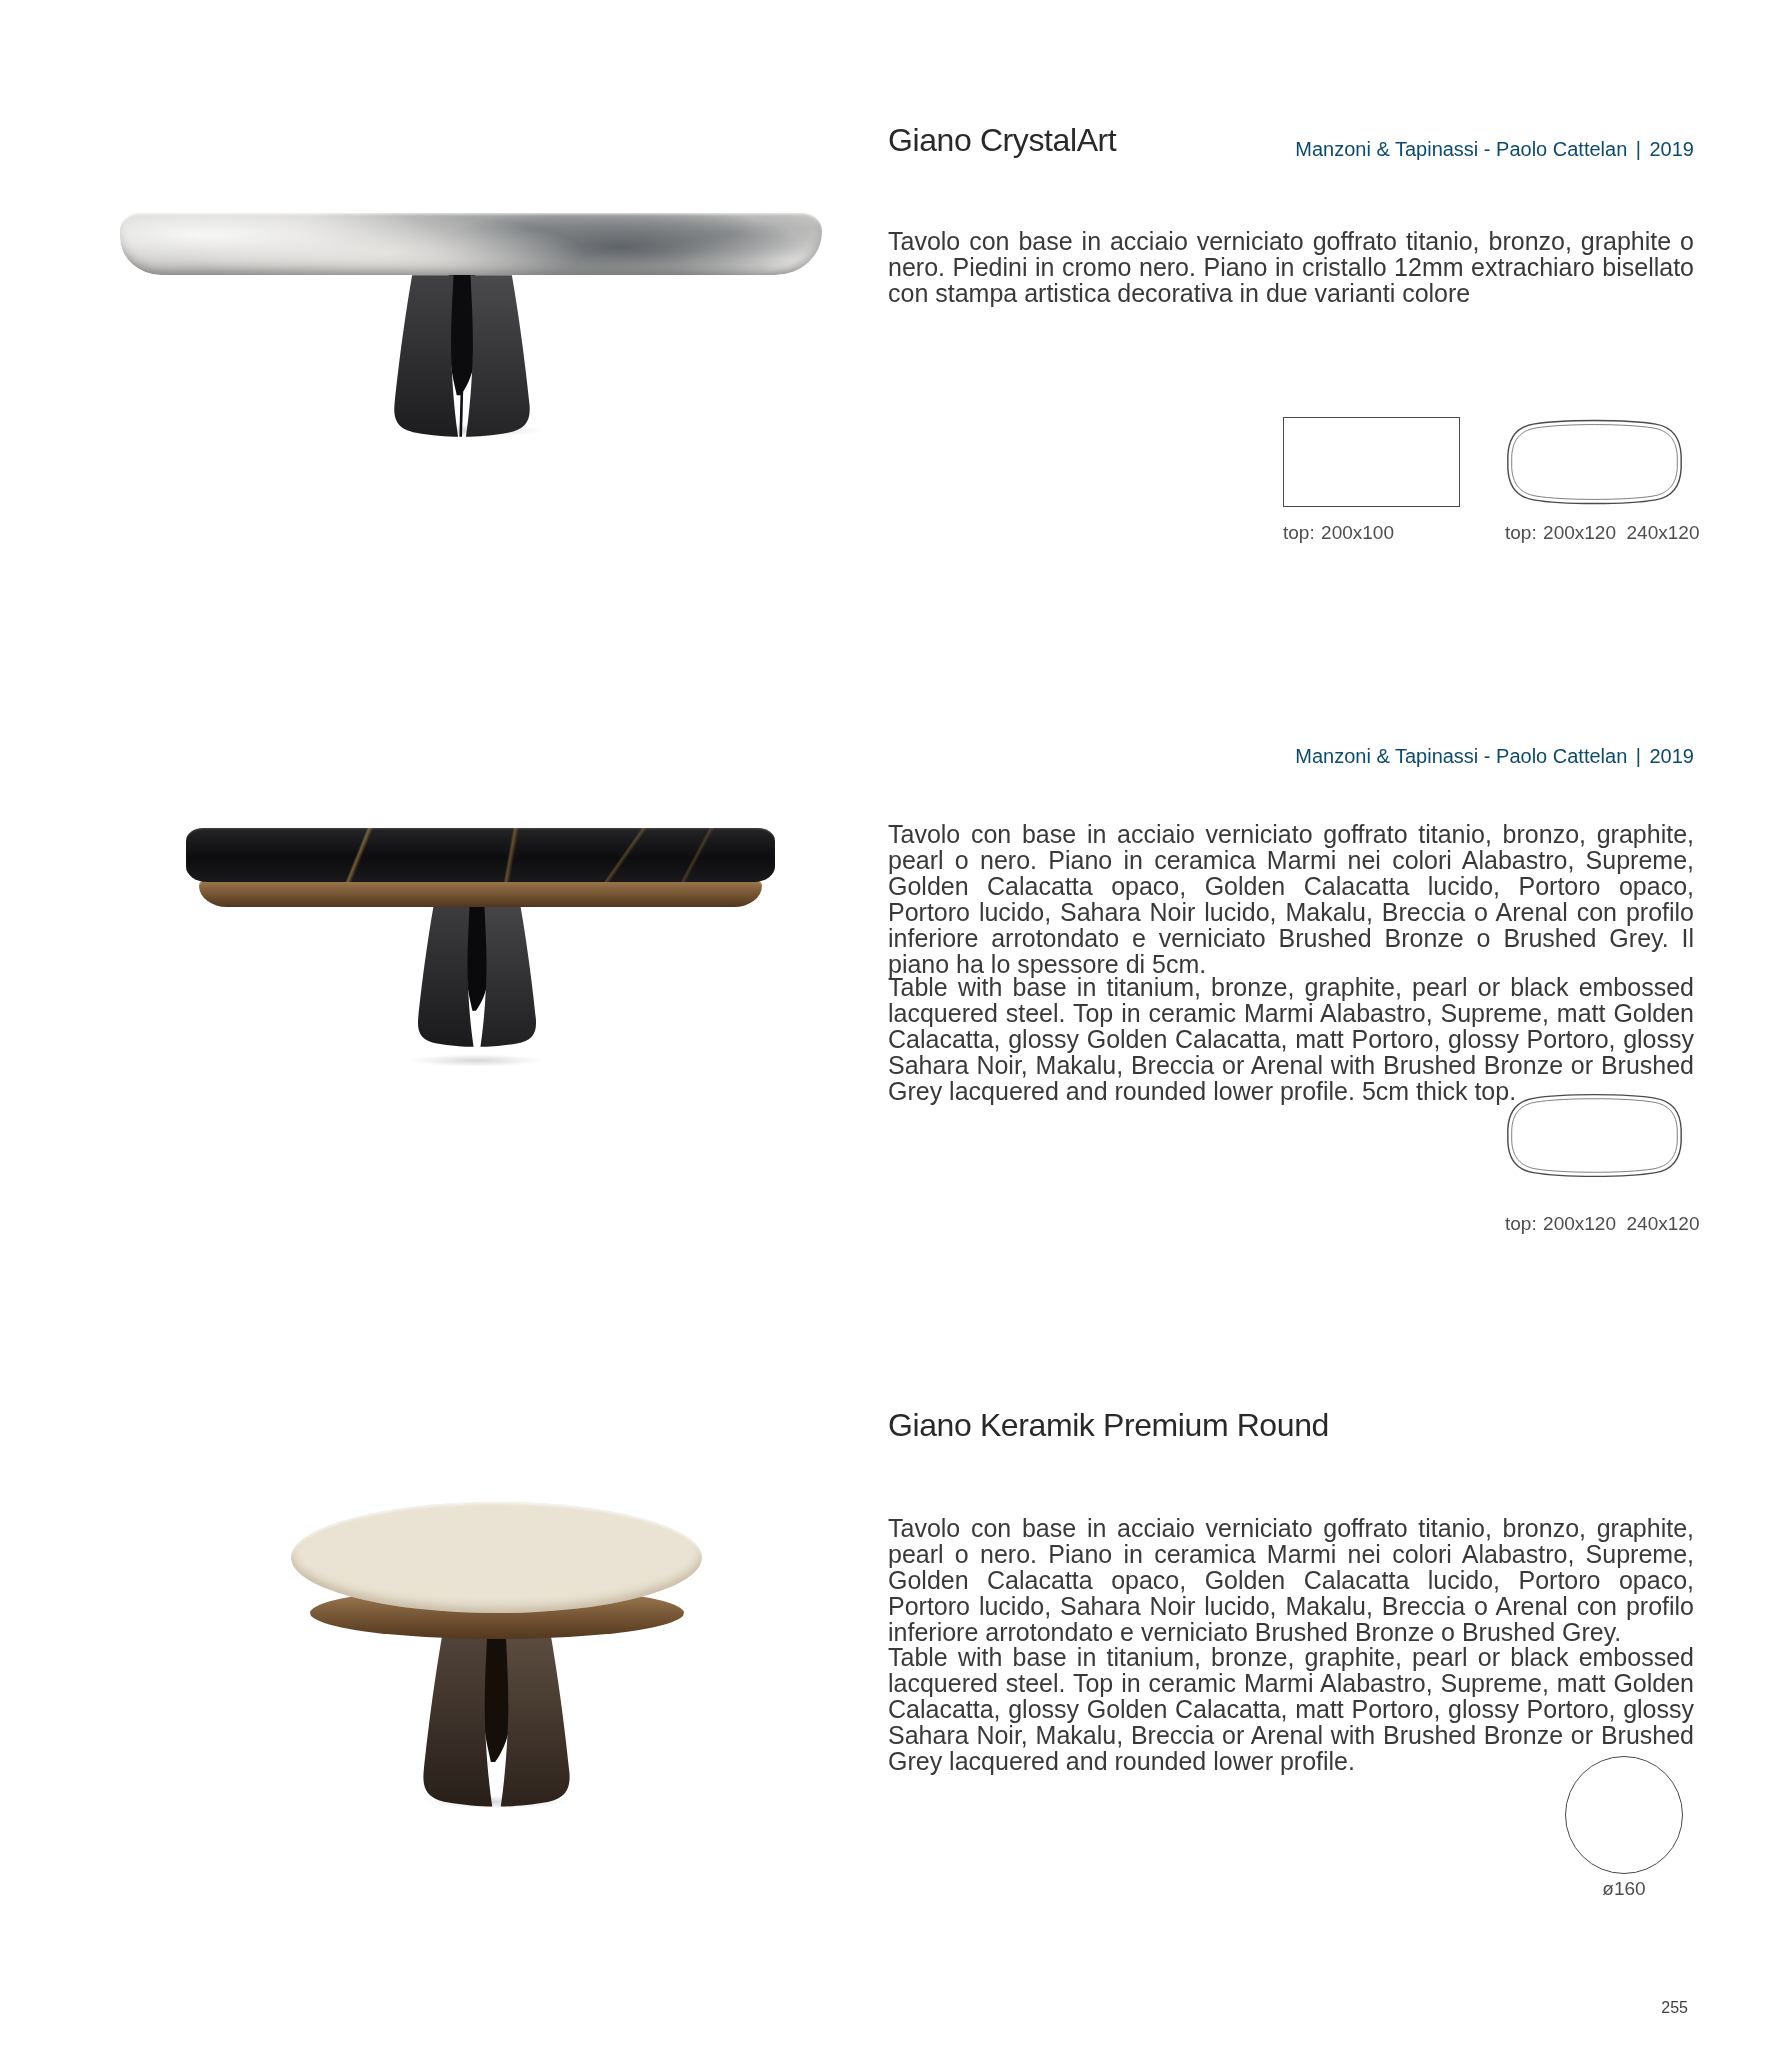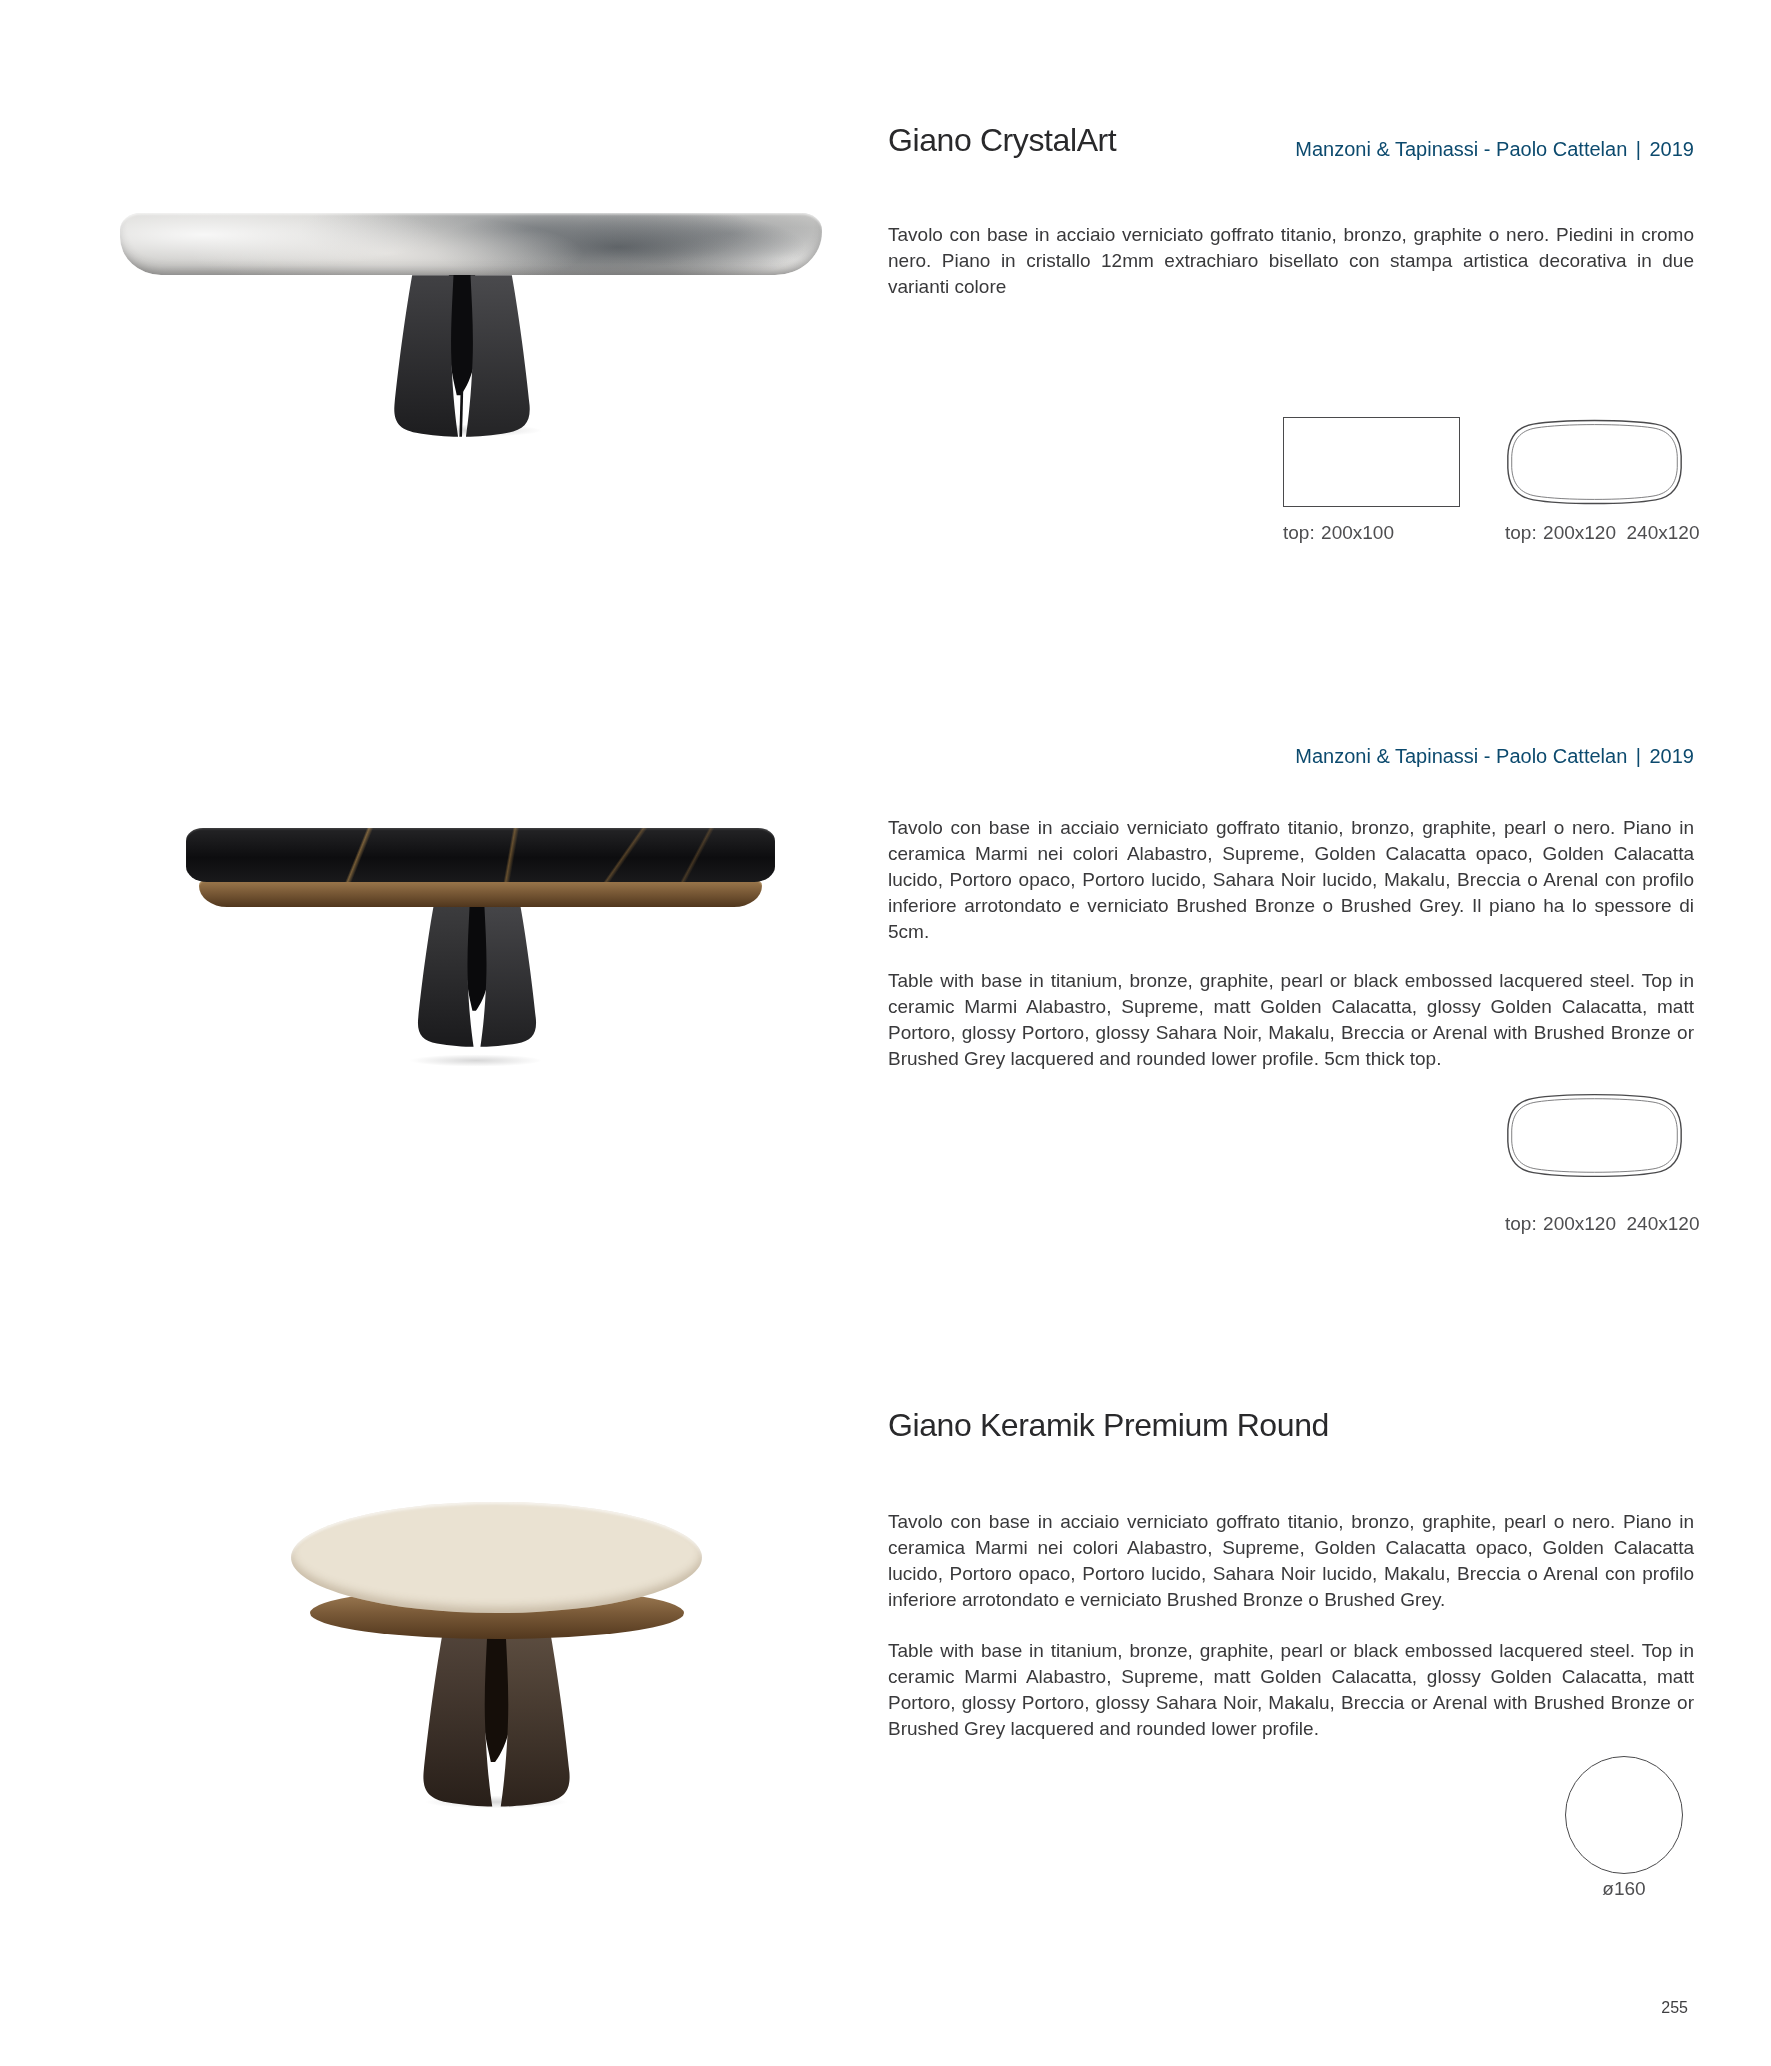--- a/index.html
+++ b/index.html
@@ -17,21 +17,21 @@
     color:#29292b;text-align:left;font-weight:400;
   }
   .byline{
     position:absolute;left:888px;width:806px;
     font-size:20px;line-height:20px;color:#0c4a6e;
     text-align:right;font-weight:400;
   }
   .byline .divider{margin:0 8.5px;}
   .para{
     position:absolute;left:888px;width:806px;
-    font-size:19px;line-height:26px;color:#39393b;
+    font-size:25px;line-height:26px;color:#39393b;
     text-align:justify;text-justify:inter-word;
   }
   
   .diag-rect{
     position:absolute;border:1.4px solid #4a4a4c;background:#fff;box-sizing:border-box;
   }
   .diag-svg{position:absolute;}
   .diag-circle{
     position:absolute;border:1.4px solid #4a4a4c;border-radius:50%;background:#fff;box-sizing:border-box;
   }

